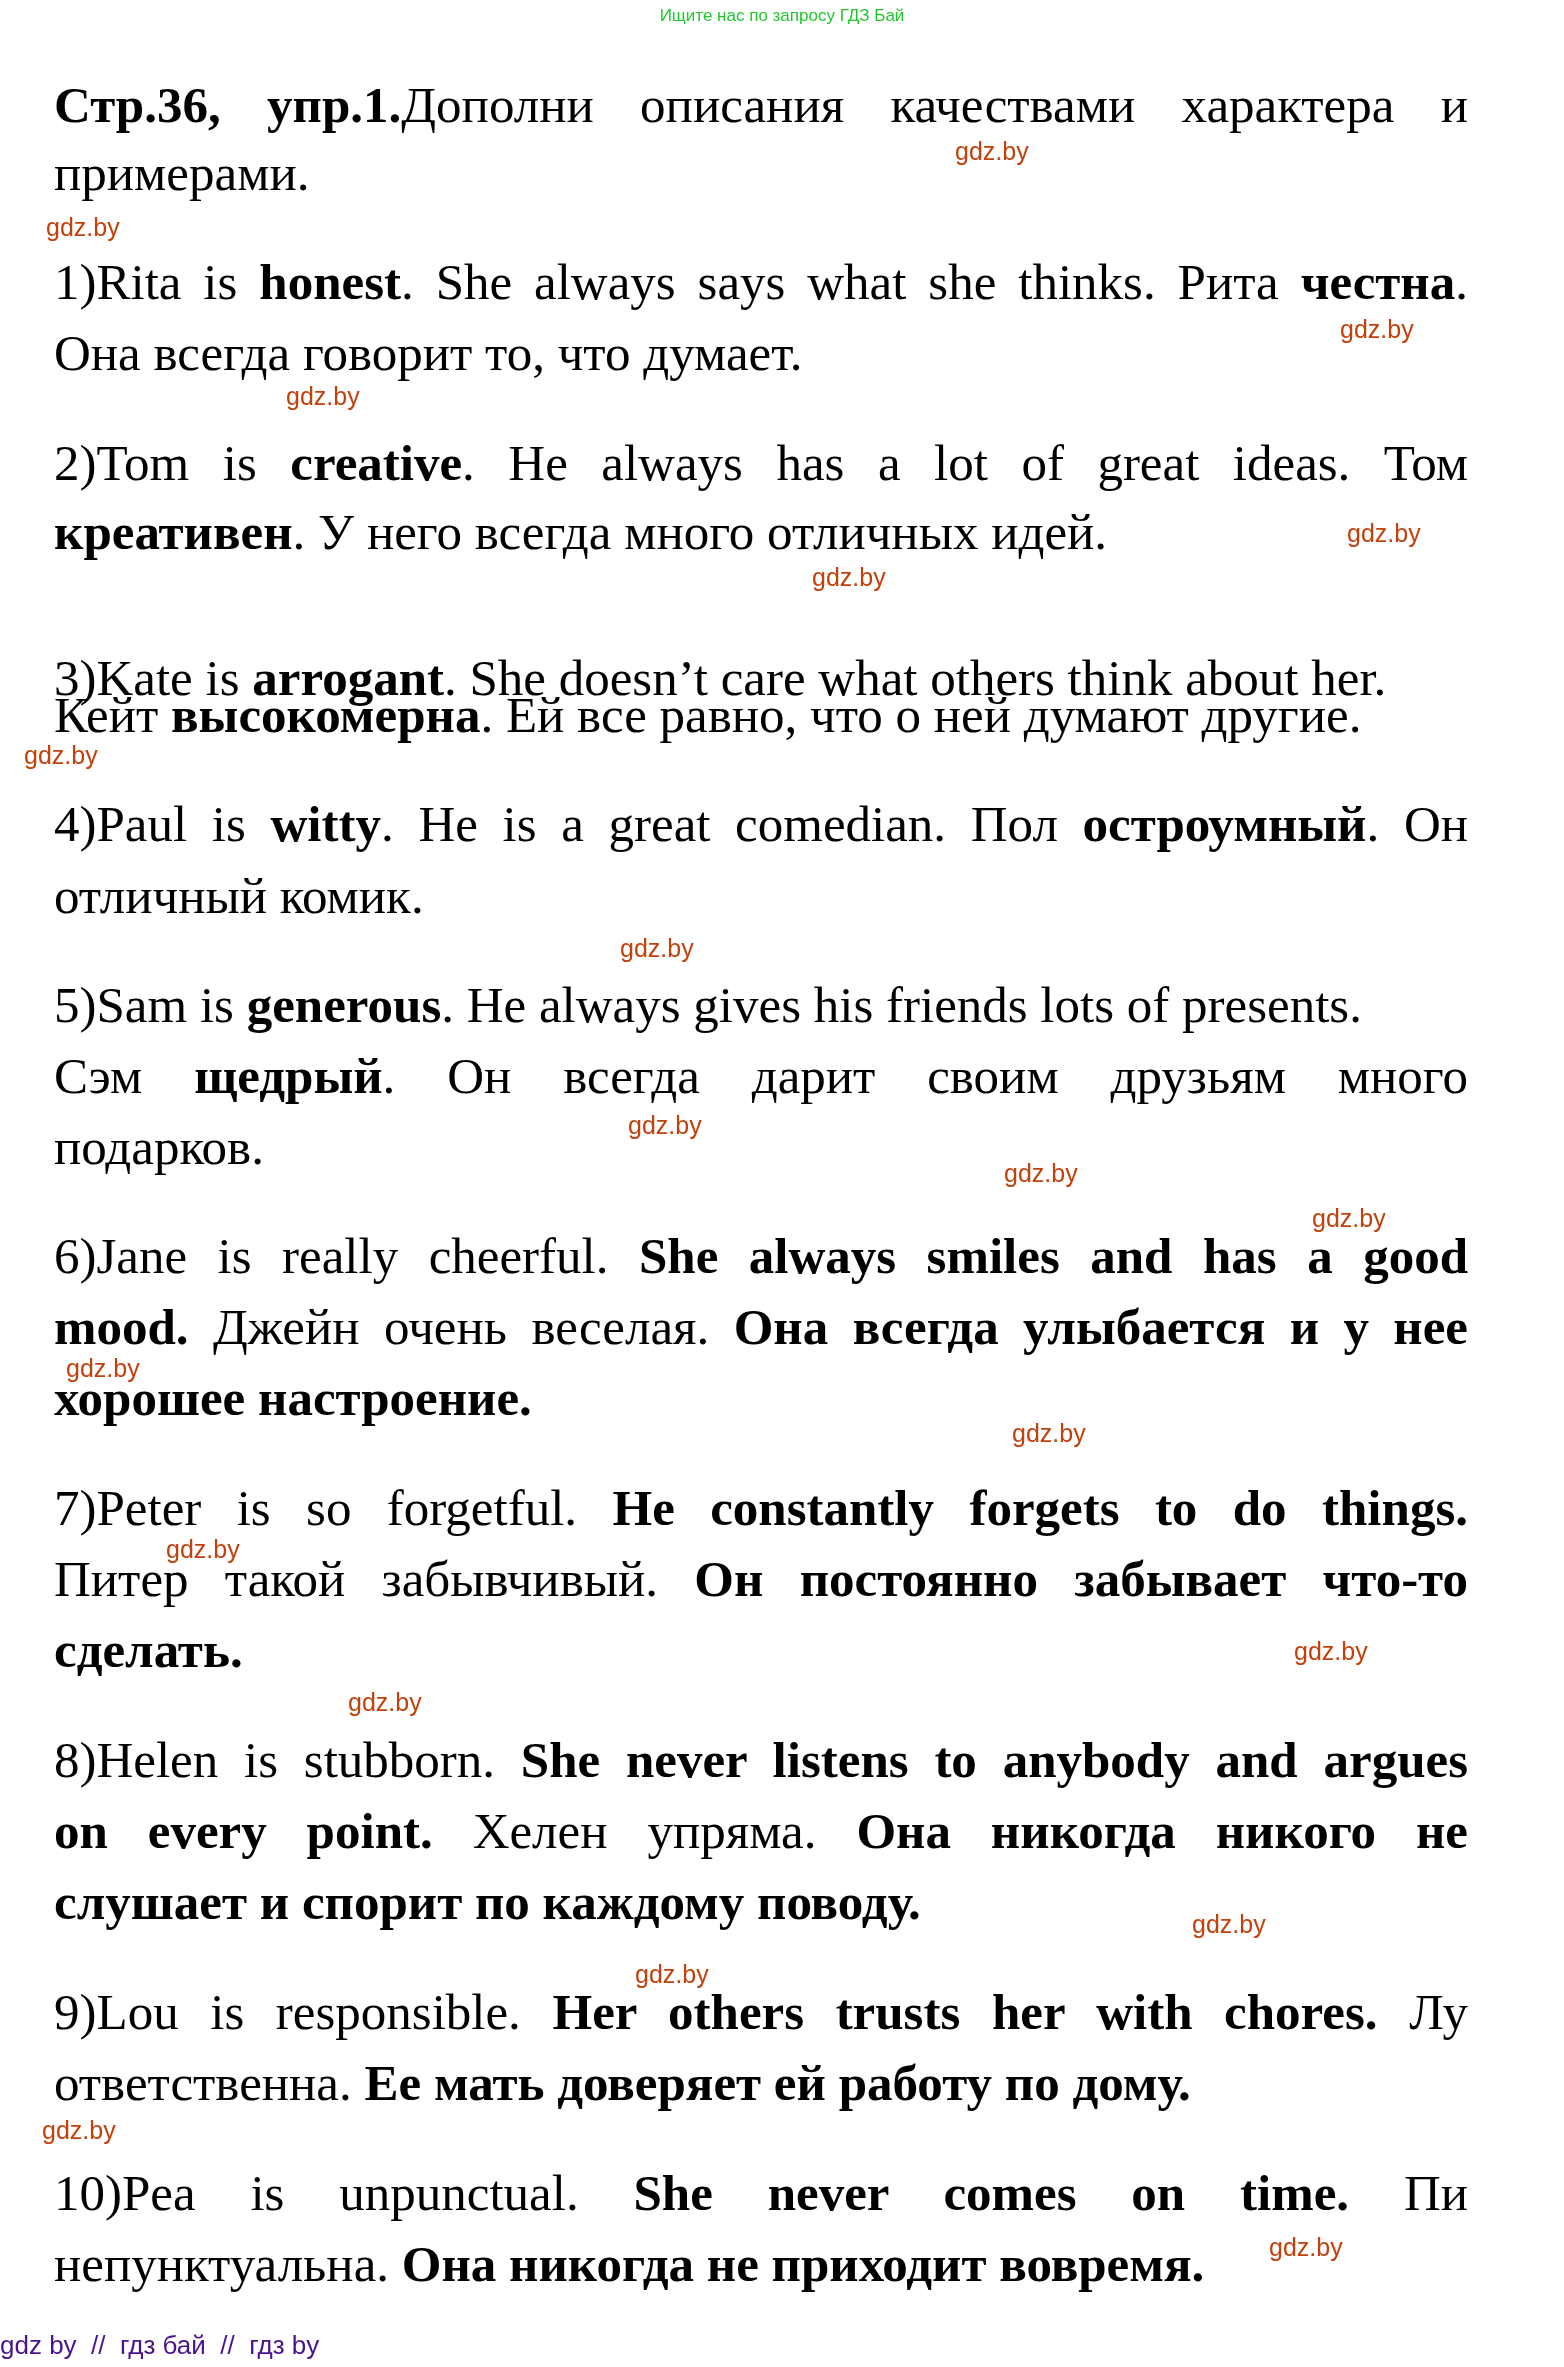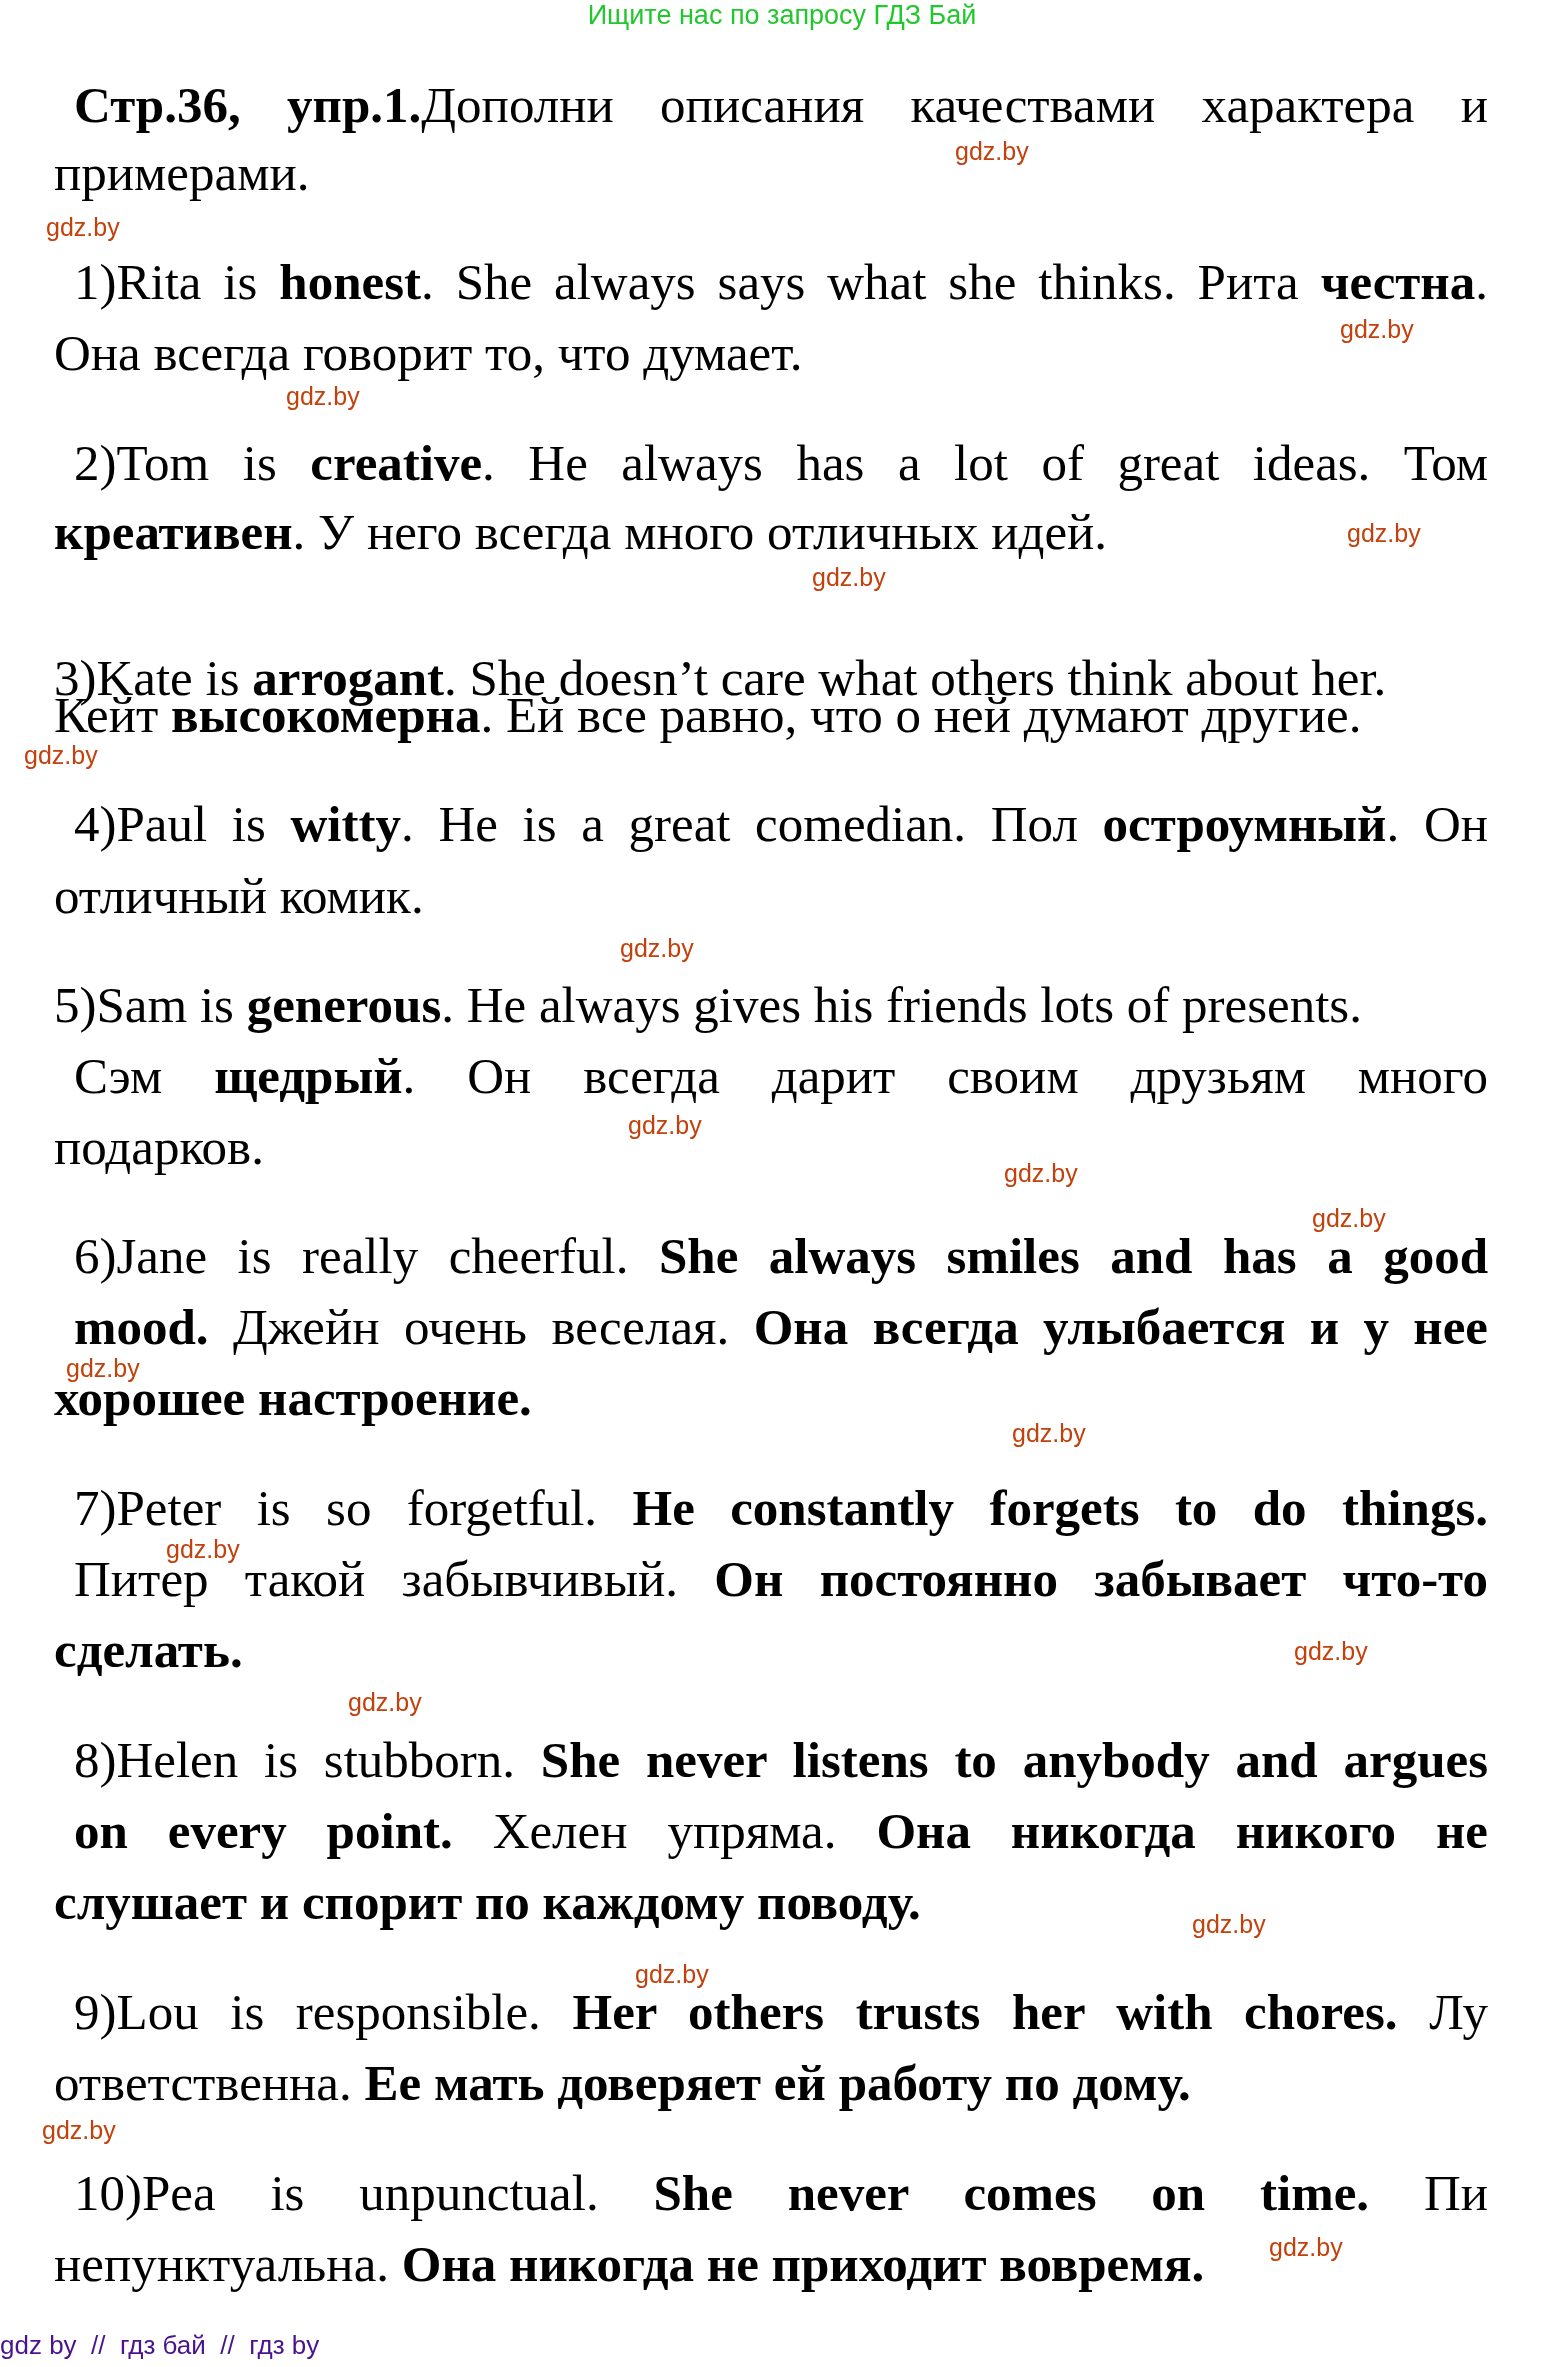--- a/index.html
+++ b/index.html
@@ -1,34 +1,34 @@
 <!DOCTYPE html>
 <html style="font-size:14.8px"><head>
 <meta charset="utf-8">
 <style>
   html, body { margin: 0; padding: 0; background: #ffffff; }
   body { width: 1564px; height: 2367px; position: relative; overflow: hidden; }
   .page { position: absolute; left: 0; top: 0; width: 1564px; height: 2367px; background: #fff; }
   .top-banner {
     position: absolute; left: 0; width: 1564px; top: 0px; height: 31px;
     text-align: center; color: #22c72e;
-    font-family: "Liberation Sans", sans-serif; font-size: 27px; line-height: 31px;
+    font-family: "Liberation Sans", sans-serif; font-size: 17px; line-height: 31px;
   }
   .footer {
     position: absolute; left: 0; width: 1564px; top: 2328px; height: 35px;
     color: #4a148c;
     font-family: "Liberation Sans", sans-serif; font-size: 26px; line-height: 35px;
     white-space: pre;
   }
   .line {
     position: absolute; left: 54px; width: 1414px;
     font-family: "Liberation Serif", serif; font-size: 51px; line-height: 55px;
     color: #000; white-space: nowrap; height: 55px;
   }
-  .line.j { text-align: justify; text-align-last: justify; margin-left: 20px; }
+  .line.j { text-align: justify; text-align-last: justify; }
   .line b, .line .b { font-weight: bold; }
   .wm {
     position: absolute; font-family: "Liberation Sans", sans-serif;
     font-size: 25px; line-height: 28px; color: #c2410c; white-space: nowrap;
   }
 </style>
 </head>
 <body>
 
 <div class="page">

